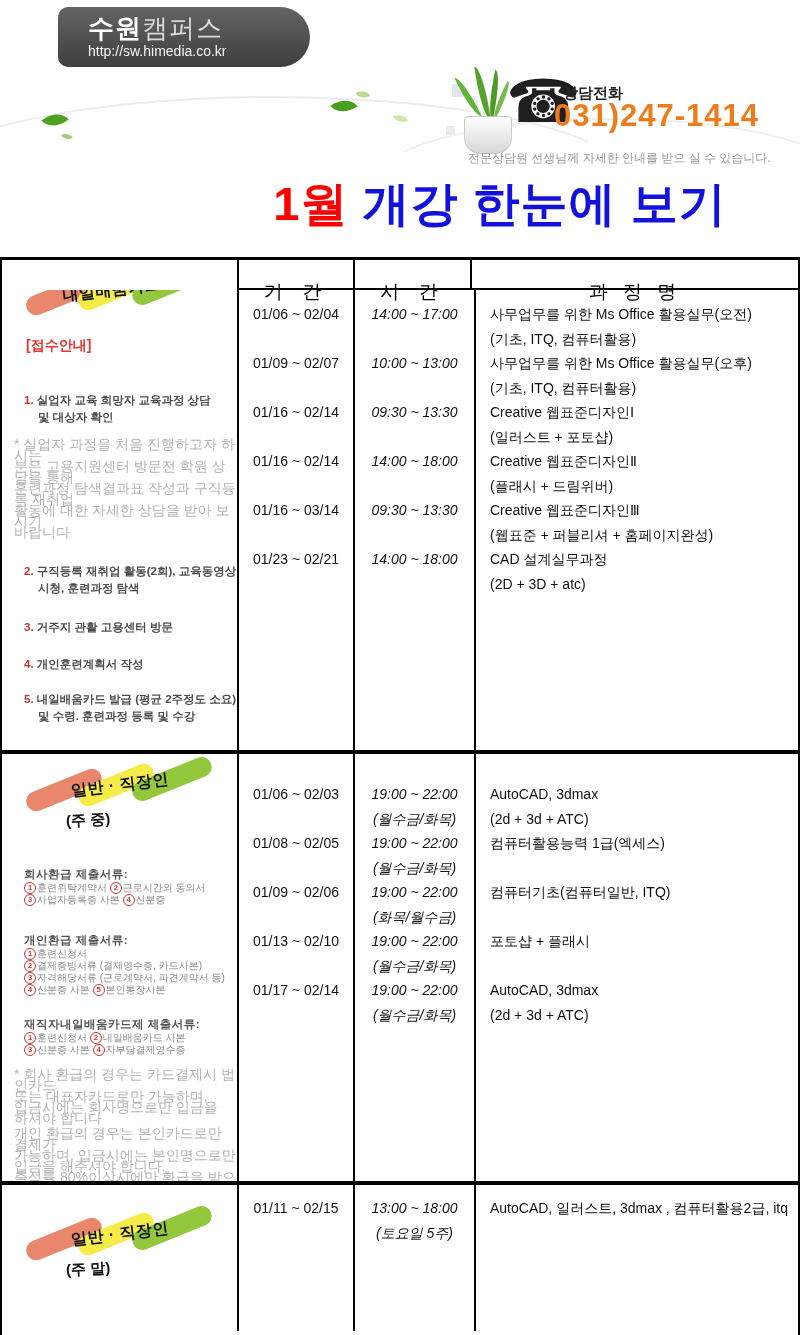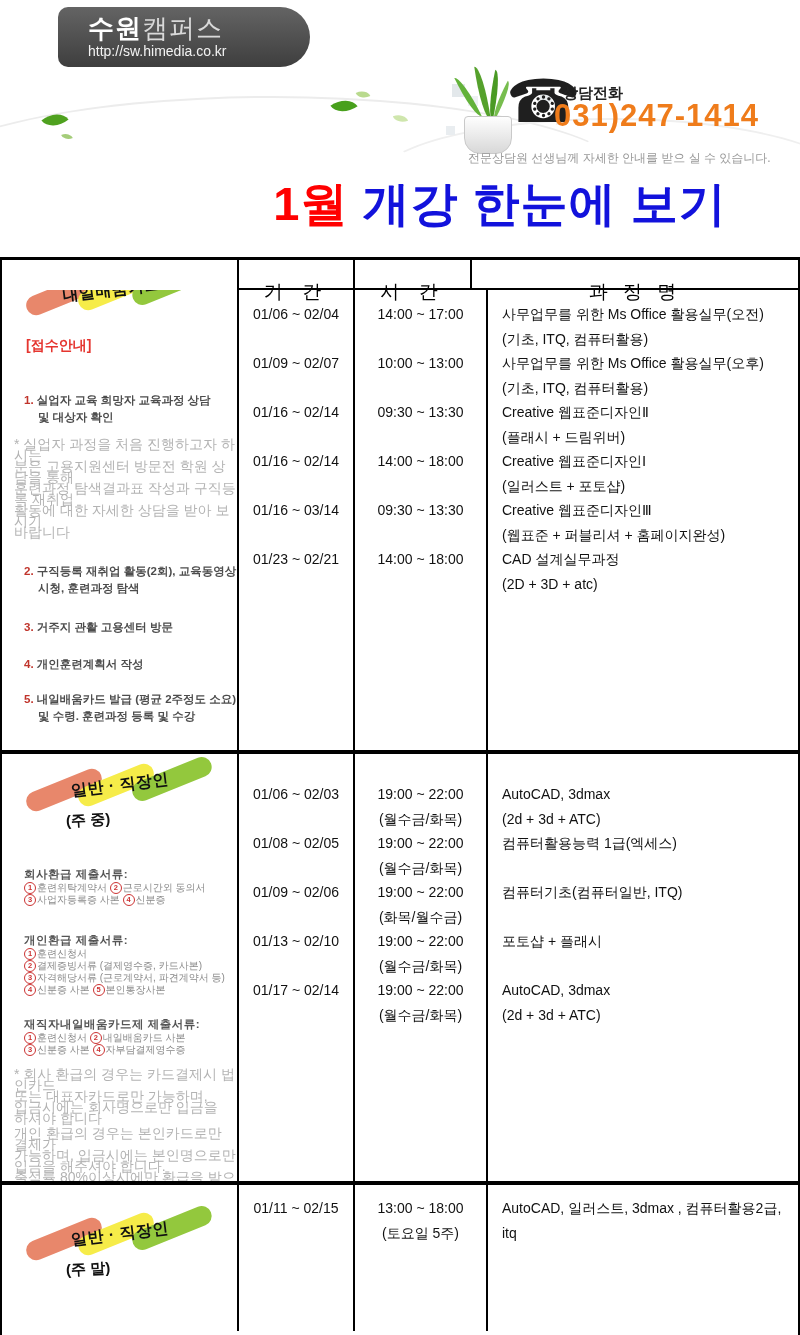--- a/index.html
+++ b/index.html
@@ -62,21 +62,21 @@
   .h2{width:116px;border-right:2px solid #000;border-bottom:2px solid #000;letter-spacing:7px;}
   .h3{width:117px;border-right:2px solid #000;border-bottom:2px solid #000;letter-spacing:7px;}
   .h4{flex:1;border-bottom:2px solid #000;letter-spacing:5px;}
 
   .block{display:flex;box-sizing:border-box;}
   .blk1{height:460px;}
   .blk2{height:431px;border-top:4px solid #000;}
   .blk3{height:150px;border-top:4px solid #000;}
   .left{width:237px;border-right:2px solid #000;box-sizing:border-box;position:relative;overflow:hidden;}
   .colp{width:116px;border-right:2px solid #000;box-sizing:border-box;text-align:center;}
-  .colt{width:133px;border-right:2px solid #000;box-sizing:border-box;text-align:center;}
+  .colt{width:121px;border-right:2px solid #000;box-sizing:border-box;text-align:center;font-style:italic;}
   .colc{flex:1;box-sizing:border-box;padding-left:14px;}
   .entries{padding-top:12px;}
   .blk2 .entries{padding-top:28px;}
   .blk3 .entries{padding-top:11px;}
   .entry{height:49px;}
   .entry div{font-size:14px;line-height:25px;color:#111;}
 
   
   .badge{position:relative;width:196px;height:50px;margin:0 auto;}
   .badge .stk{position:absolute;height:20px;border-radius:10px;transform:rotate(-22deg);}
@@ -240,26 +240,26 @@
         <div class="entries">
           <div class="entry">
               <div>사무업무를 위한 Ms Office 활용실무(오전)</div>
               <div>(기초, ITQ, 컴퓨터활용)</div>
             </div>
           <div class="entry">
               <div>사무업무를 위한 Ms Office 활용실무(오후)</div>
               <div>(기초, ITQ, 컴퓨터활용)</div>
             </div>
           <div class="entry">
+              <div>Creative 웹표준디자인Ⅰ</div>
+              <div>(일러스트 + 포토샵)</div>
+            </div>
+          <div class="entry">
               <div>Creative 웹표준디자인Ⅱ</div>
               <div>(플래시 + 드림위버)</div>
-            </div>
-          <div class="entry">
-              <div>Creative 웹표준디자인Ⅰ</div>
-              <div>(일러스트 + 포토샵)</div>
             </div>
           <div class="entry">
               <div>Creative 웹표준디자인Ⅲ</div>
               <div>(웹표준 + 퍼블리셔 + 홈페이지완성)</div>
             </div>
           <div class="entry">
               <div>CAD 설계실무과정</div>
               <div>(2D + 3D + atc)</div>
             </div>
         </div>

